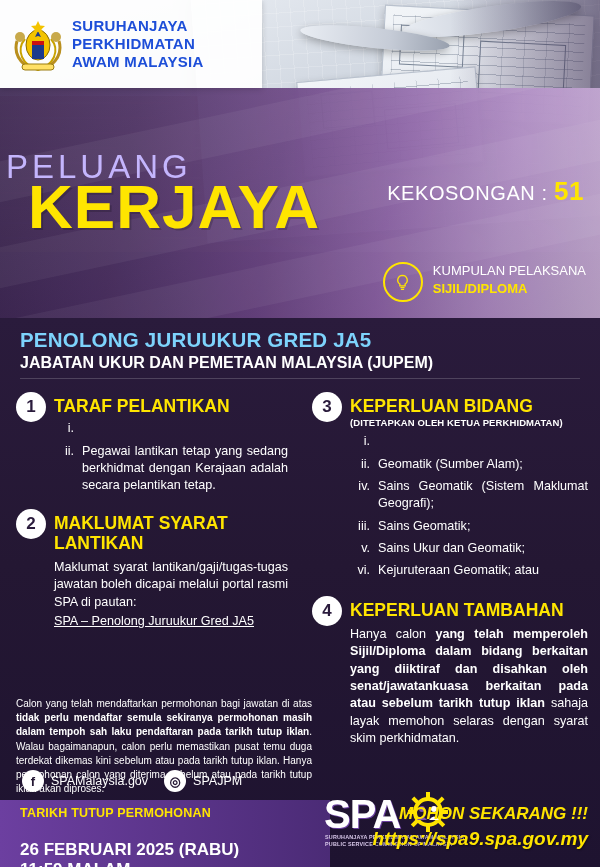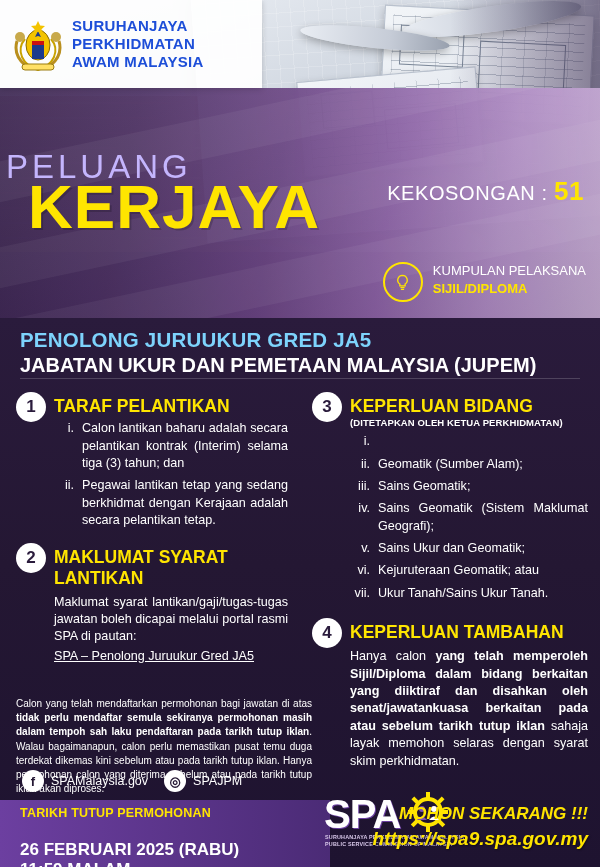--- a/index.html
+++ b/index.html
@@ -142,21 +142,21 @@
     position: absolute; left: 0; top: 318px; width: 600px; height: 549px;
     background: linear-gradient(180deg, #2a1b3c 0%, #241733 45%, #1e1330 100%);
   }
 
   .title1 {
     position: absolute; left: 20px; top: 328px;
     color: #7dd3fc; font-size: 20.5px; font-weight: bold; letter-spacing: 0.2px;
   }
   .title2 {
     position: absolute; left: 20px; top: 354px;
-    color: #ffffff; font-size: 20px; font-weight: bold;
+    color: #ffffff; font-size: 16px; font-weight: bold;
   }
   .rule {
     position: absolute; left: 20px; top: 378px; width: 560px; height: 1px;
     background: rgba(255,255,255,0.18);
   }
 
   
   .colL { position: absolute; left: 16px; top: 392px; width: 272px; }
   .colR { position: absolute; left: 312px; top: 392px; width: 276px; }
 
@@ -336,21 +336,20 @@
   <div class="rule"></div>
 
   <div class="colL">
 
     <div class="sec">
       <div class="num">1</div>
       <div class="sec-h">TARAF PELANTIKAN</div>
       <ol class="roman">
         <li>
           <span class="rn">i.</span>
-          <span class="rt">Calon lantikan baharu adalah secara pelantikan kontrak (Interim) selama tiga (3) tahun; dan</span>
         </li>
         <li>
           <span class="rn">ii.</span>
           <span class="rt">Pegawai lantikan tetap yang sedang berkhidmat dengan Kerajaan adalah secara pelantikan tetap.</span>
         </li>
       </ol>
     </div>
 
     <div class="sec" style="margin-top:14px;">
       <div class="num">2</div>
@@ -371,38 +370,34 @@
       <div class="sec-sub">(DITETAPKAN OLEH KETUA PERKHIDMATAN)</div>
       <ol class="roman tight" style="margin-top:5px;">
         <li>
           <span class="rn">i.</span>
         </li>
         <li>
           <span class="rn">ii.</span>
           <span class="rt">Geomatik (Sumber Alam);</span>
         </li>
         <li>
+          <span class="rn">iv.</span>
+          <span class="rt">Sains Geomatik (Sistem Maklumat Geografi);</span>
+        </li>
+        <li>
           <span class="rn">iii.</span>
           <span class="rt">Sains Geomatik;</span>
         </li>
         <li>
-          <span class="rn">iv.</span>
-          <span class="rt">Sains Geomatik (Sistem Maklumat Geografi);</span>
-        </li>
-        <li>
           <span class="rn">v.</span>
           <span class="rt">Sains Ukur dan Geomatik;</span>
         </li>
         <li>
           <span class="rn">vi.</span>
           <span class="rt">Kejuruteraan Geomatik; atau</span>
-        </li>
-        <li>
-          <span class="rn">vii.</span>
-          <span class="rt">Ukur Tanah/Sains Ukur Tanah.</span>
         </li>
       </ol>
     </div>
 
     <div class="sec" style="margin-top:16px;">
       <div class="num">4</div>
       <div class="sec-h">KEPERLUAN TAMBAHAN</div>
       <div class="sec-b">
         <span>Hanya calon </span><span class="bold">yang telah memperoleh Sijil/Diploma dalam bidang berkaitan yang diiktiraf dan disahkan oleh senat/jawatankuasa berkaitan pada atau sebelum tarikh tutup iklan </span><span>sahaja layak memohon selaras dengan syarat skim perkhidmatan.</span>
       </div>

